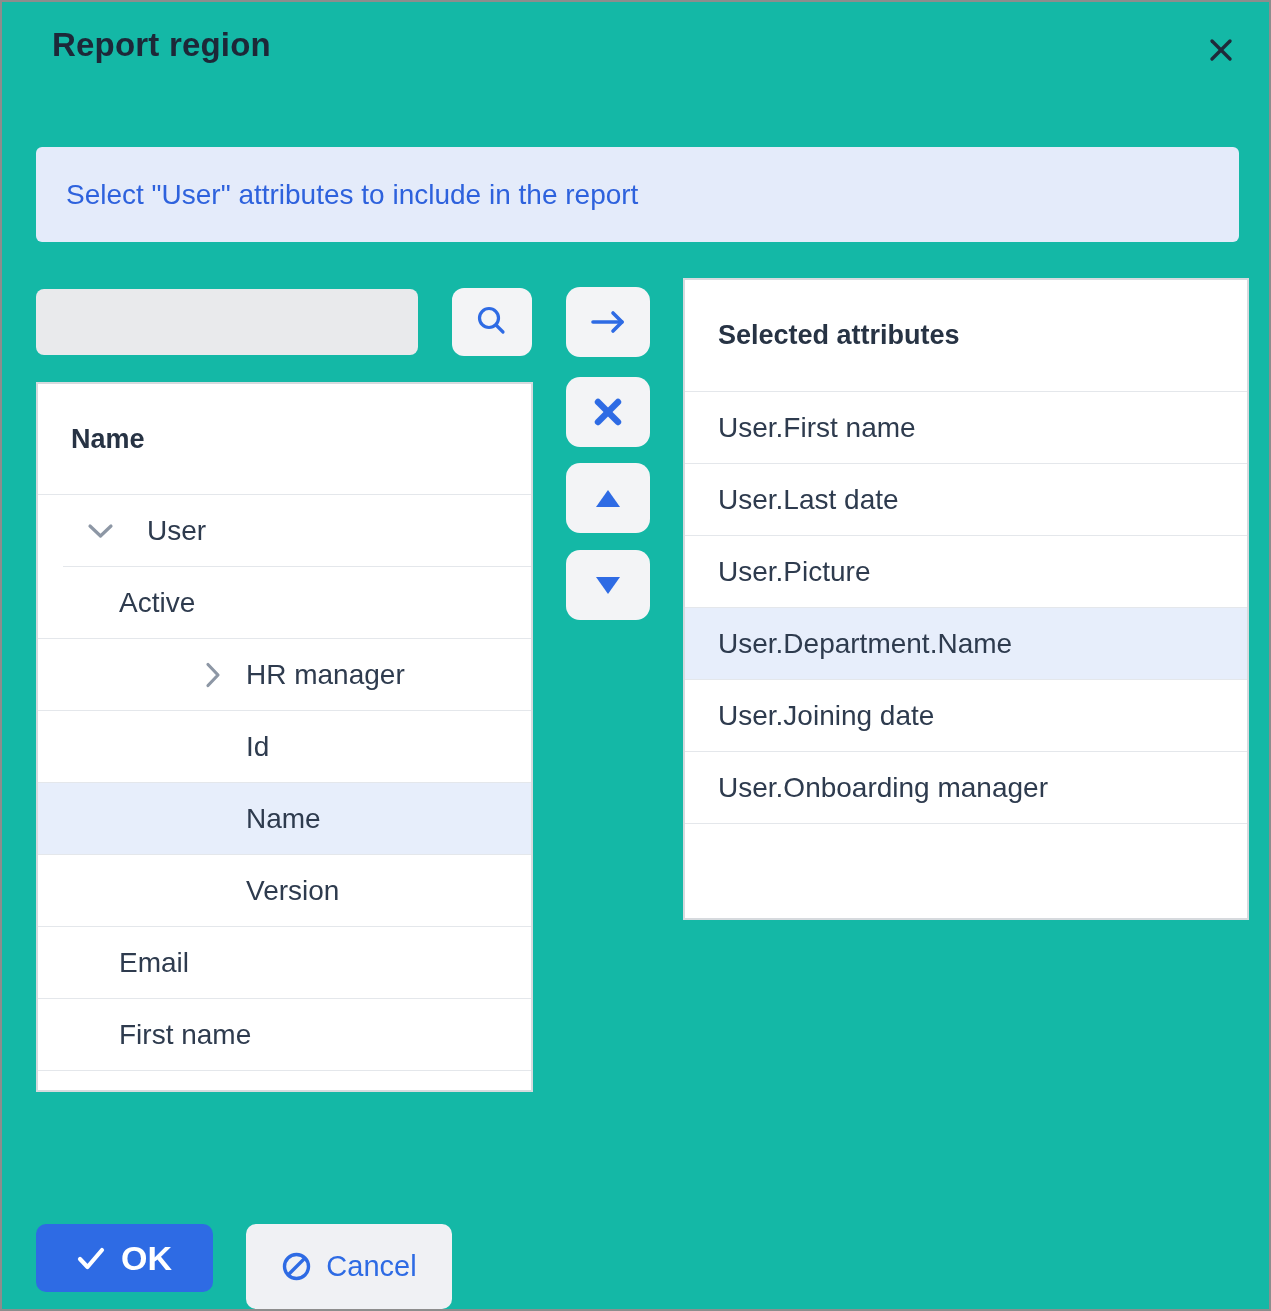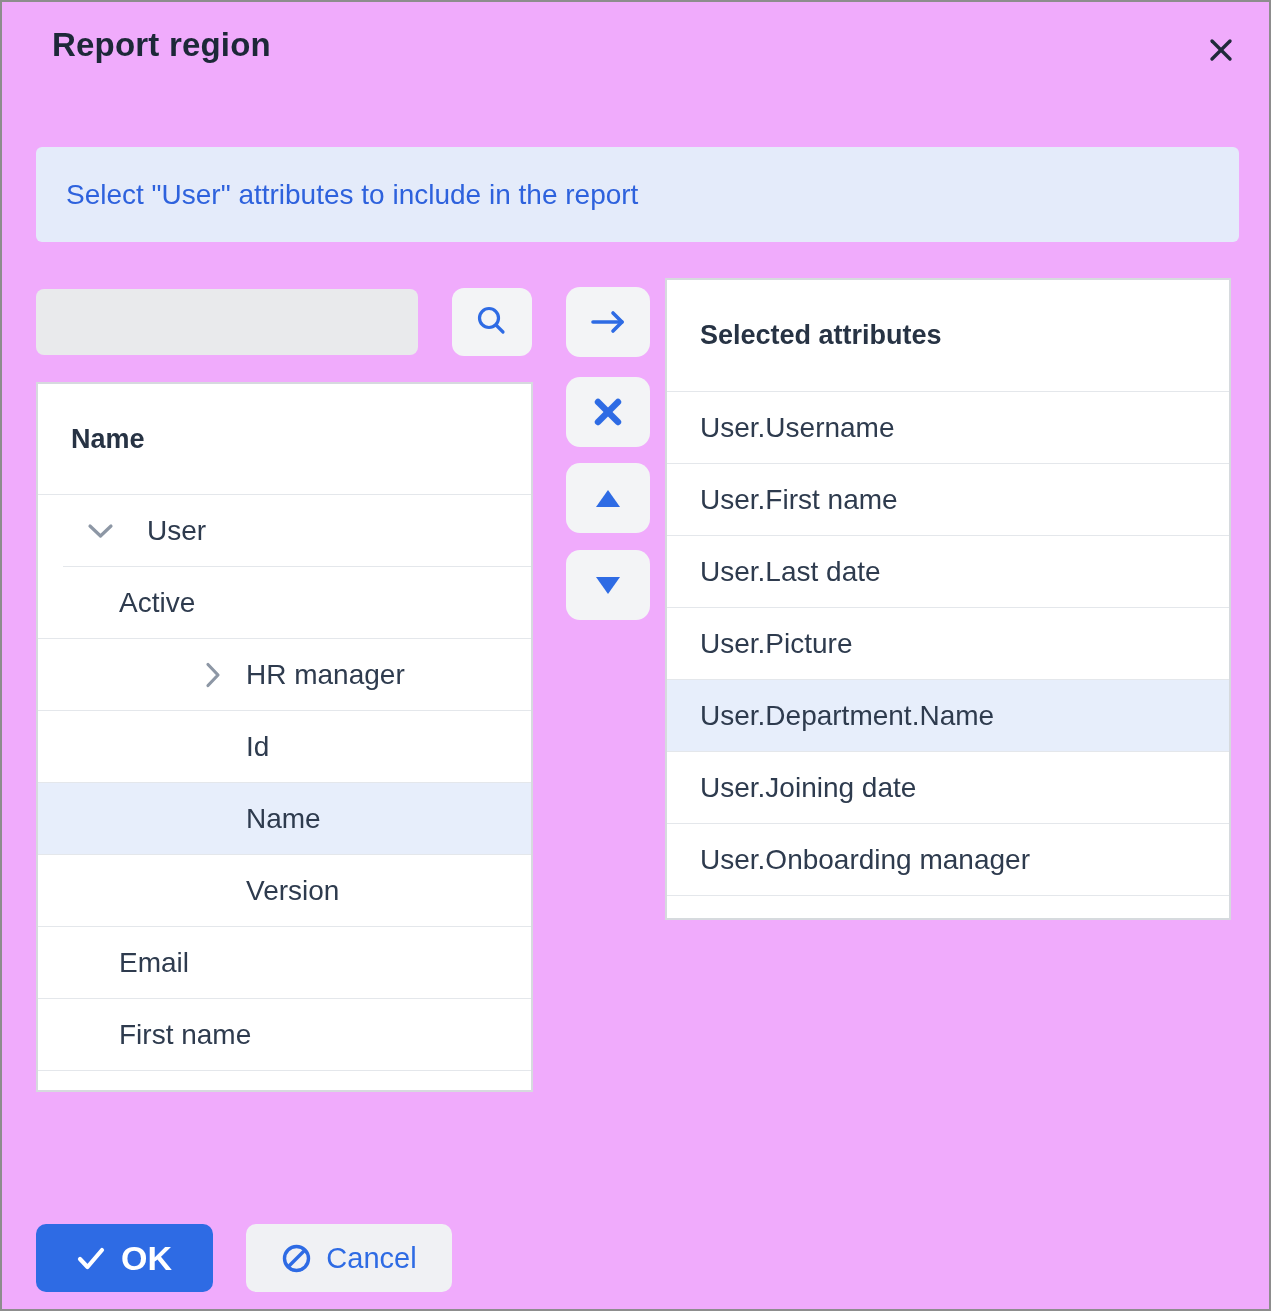--- a/index.html
+++ b/index.html
@@ -1,18 +1,18 @@
 <!DOCTYPE html>
 <html><head>
 <meta charset="utf-8">
 <style>
   html,body{margin:0;padding:0;background:#ffffff;}
   body{font-family:"Liberation Sans",sans-serif;}
   .dialog{position:relative;width:1271px;height:1311px;box-sizing:border-box;
-          border:2px solid #8d8d8d;background:#f0abfc;overflow:hidden;}
+          border:2px solid #8d8d8d;background:#14b8a6;overflow:hidden;}
 
   .title{position:absolute;left:50px;top:24px;font-size:33px;font-weight:700;
          color:#1d2838;letter-spacing:.2px;}
   .close-btn{position:absolute;right:26px;top:26px;width:44px;height:44px;
          display:flex;align-items:center;justify-content:center;font-size:28px;
          font-weight:700;color:#1f2a3a;cursor:pointer;background:none;border:none;}
 
   .banner{position:absolute;left:34px;top:145px;width:1203px;height:95px;
           background:#e4ebfa;border-radius:6px;display:flex;align-items:center;
           box-sizing:border-box;padding-left:30px;font-size:28px;color:#2e62dd;}
@@ -26,21 +26,21 @@
           cursor:pointer;padding:0;}
   .btn-search{left:450px;top:286px;width:80px;height:68px;border-radius:12px;}
   .btn-move{left:564px;top:285px;}
   .btn-remove{left:564px;top:375px;}
   .btn-up{left:564px;top:461px;}
   .btn-down{left:564px;top:548px;}
 
   .panel{position:absolute;background:#fff;border:2px solid #d6dade;
          box-sizing:border-box;overflow:hidden;}
   .panel-left{left:34px;top:380px;width:497px;height:710px;}
-  .panel-right{left:663px;top:276px;width:566px;height:642px;}
+  .panel-right{left:681px;top:276px;width:566px;height:642px;}
   .panel-header{height:111px;display:flex;align-items:center;padding-left:33px;
          font-size:27px;font-weight:600;color:#273344;box-sizing:border-box;
          border-bottom:1px solid #e4e7eb;}
   .panel-right .panel-header{height:112px;}
 
   .row{position:relative;height:72px;display:flex;align-items:center;font-size:28px;
        color:#2e3b4e;border-bottom:1px solid #e4e7eb;box-sizing:border-box;cursor:pointer;}
   .row.selected{background:#e7eefb;}
   .tree-row.lvl0{padding-left:84px;margin-left:25px;}
   .tree-row.lvl1{padding-left:81px;}
@@ -48,21 +48,21 @@
   .chev{position:absolute;top:50%;transform:translateY(-50%);display:flex;}
   .lvl0 > .chev{left:24px;}
   .lvl1 > .chev{left:97px;}
   .lvl2 > .chev{left:167px;}
   .attr-row{padding-left:33px;}
 
   .ok-btn{position:absolute;left:34px;top:1222px;width:177px;height:68px;
         background:#2e6be4;color:#ffffff;border:none;border-radius:10px;font-size:34px;
         font-weight:600;display:flex;align-items:center;justify-content:center;gap:16px;
         cursor:pointer;font-family:inherit;}
-  .cancel-btn{position:absolute;left:244px;top:1222px;width:206px;height:68px;
+  .cancel-btn{position:absolute;left:244px;top:1222px;width:206px;height:85px;
         background:#f0f1f4;color:#2e6be4;border:none;border-radius:10px;font-size:29px;
         font-weight:500;display:flex;align-items:center;justify-content:center;gap:14px;
         cursor:pointer;font-family:inherit;}
 </style>
 </head>
 <body>
 
 <div class="dialog">
 
   <div class="title">Report region</div>
@@ -161,23 +161,20 @@
 
     <div class="row tree-row lvl1">
       <span>ID</span>
     </div>
   </div>
 
   <div class="panel panel-right">
     <div class="panel-header">Selected attributes</div>
 
     <div class="row attr-row">
-      <span>User.Username</span>
-    </div>
-    <div class="row attr-row">
       <span>User.First name</span>
     </div>
     <div class="row attr-row">
       <span>User.Last date</span>
     </div>
     <div class="row attr-row">
       <span>User.Picture</span>
     </div>
     <div class="row attr-row selected">
       <span>User.Department.Name</span>

